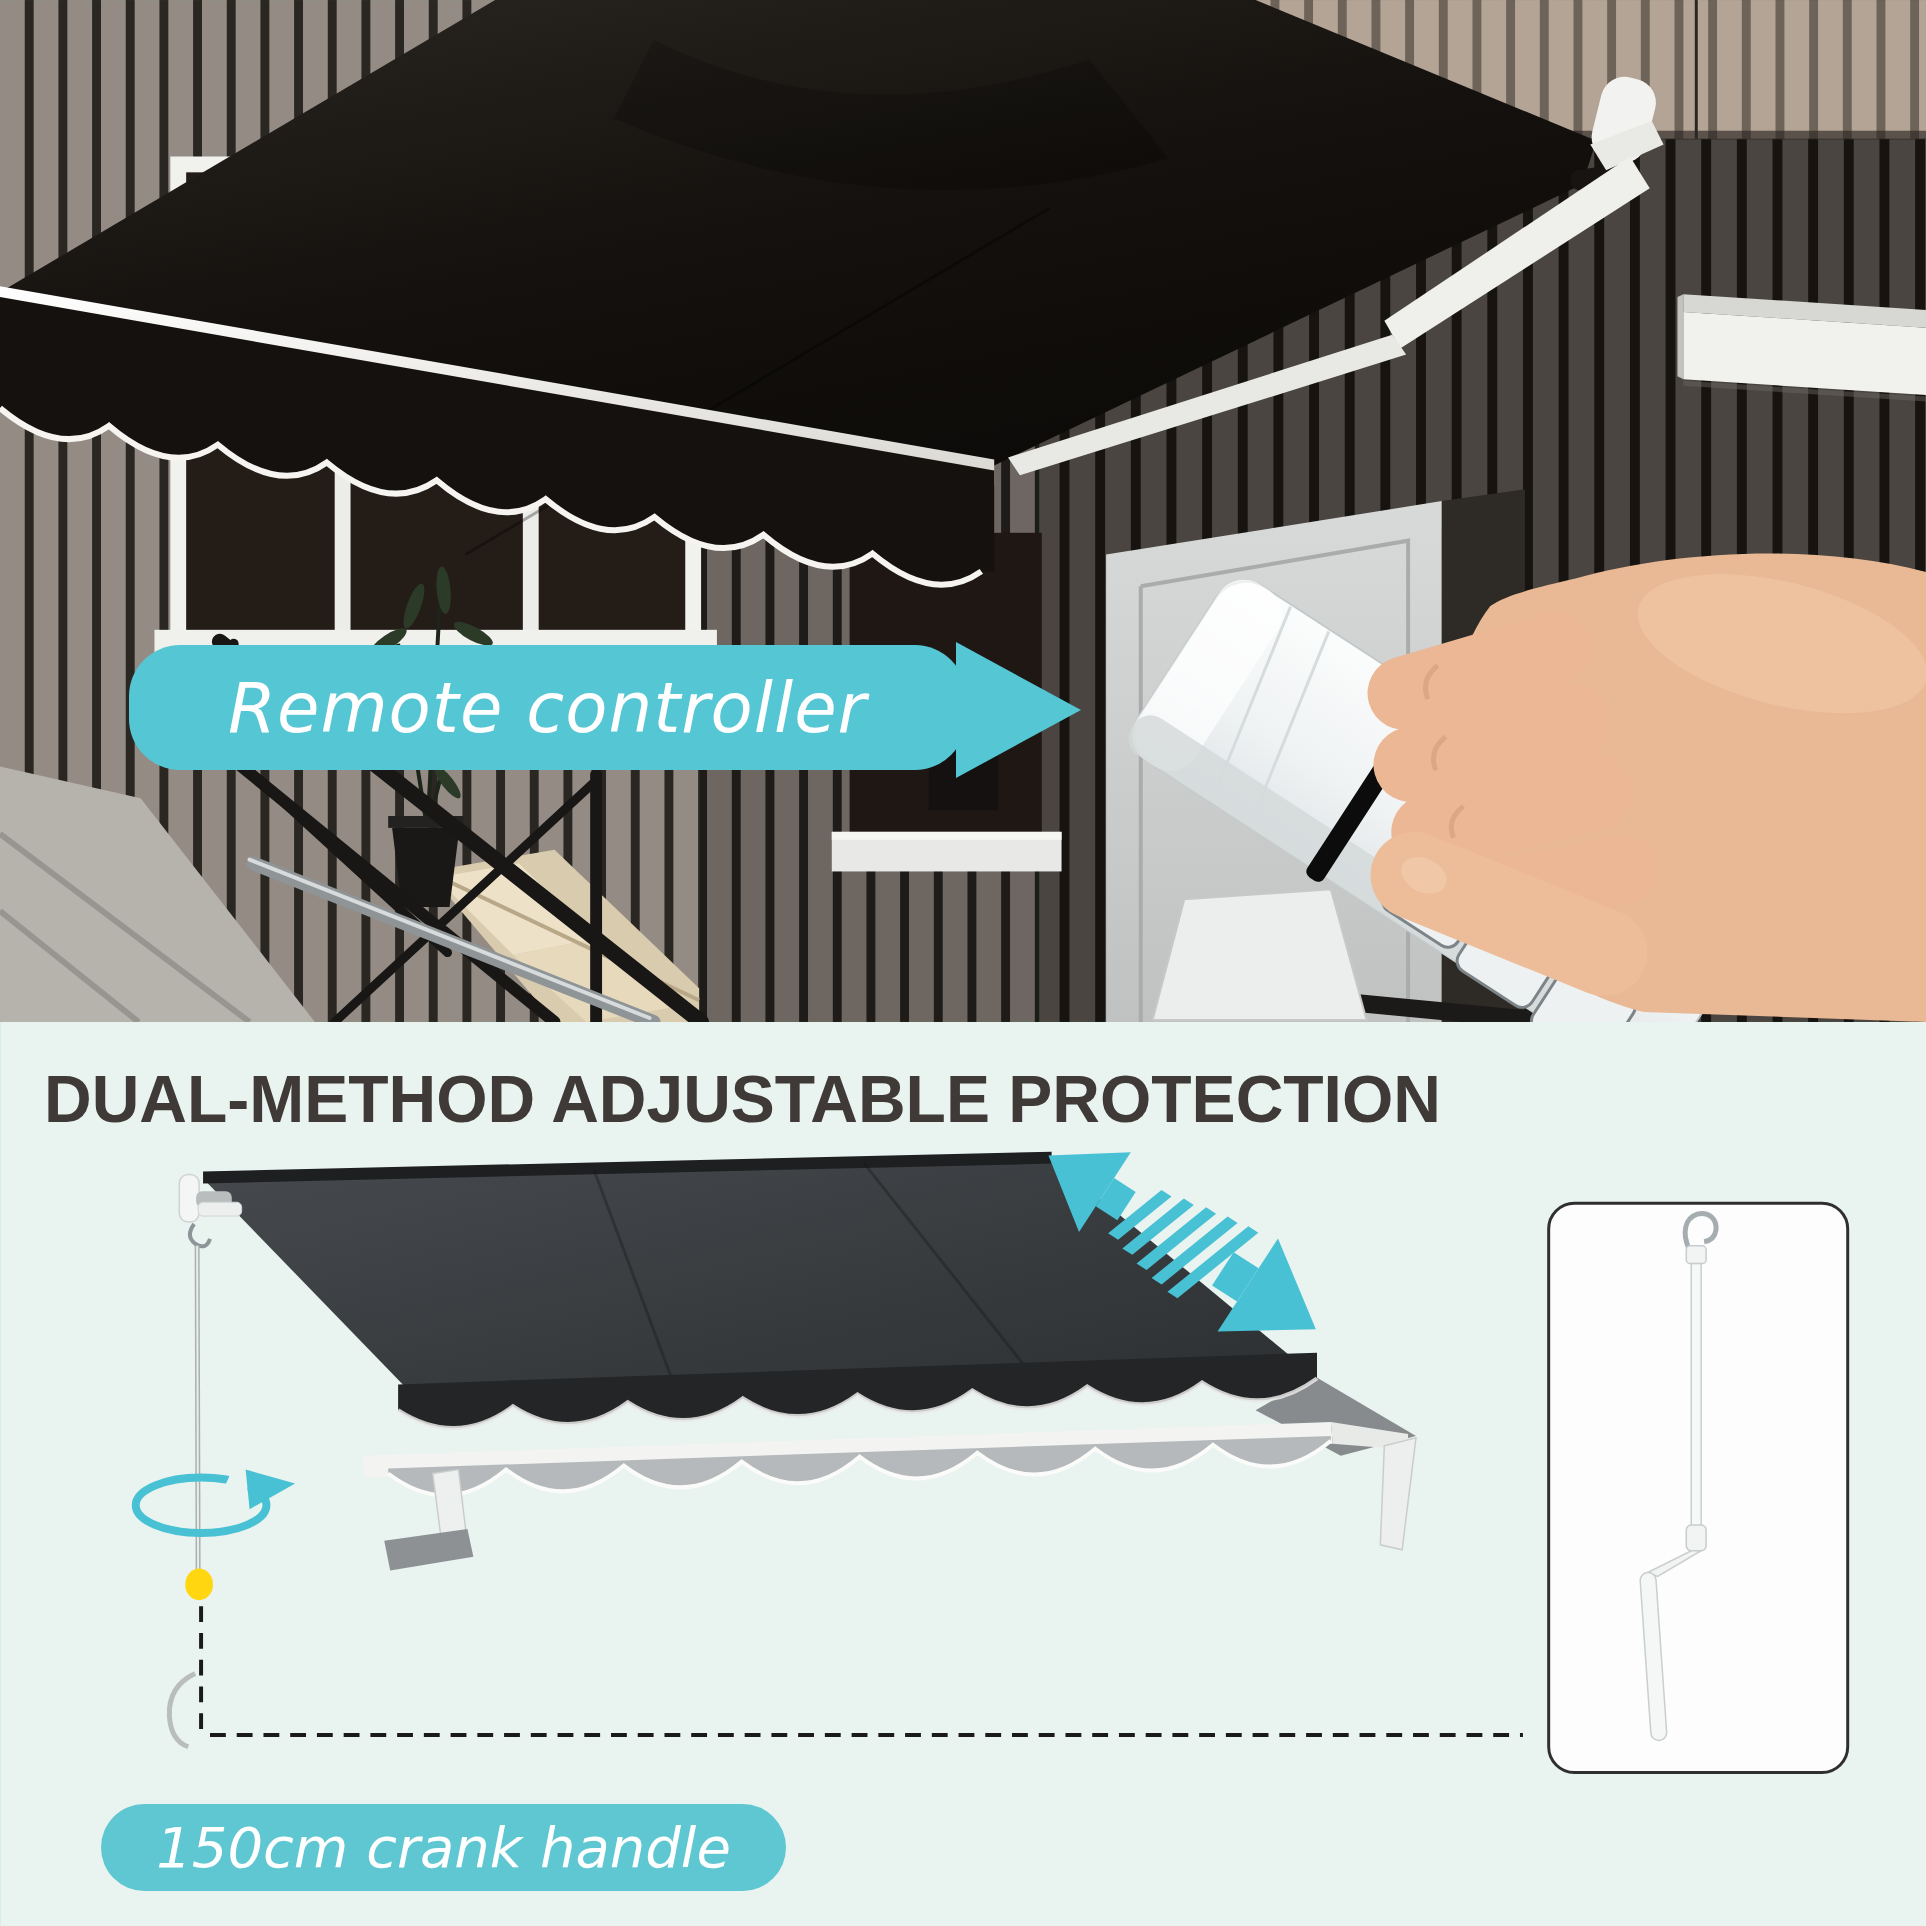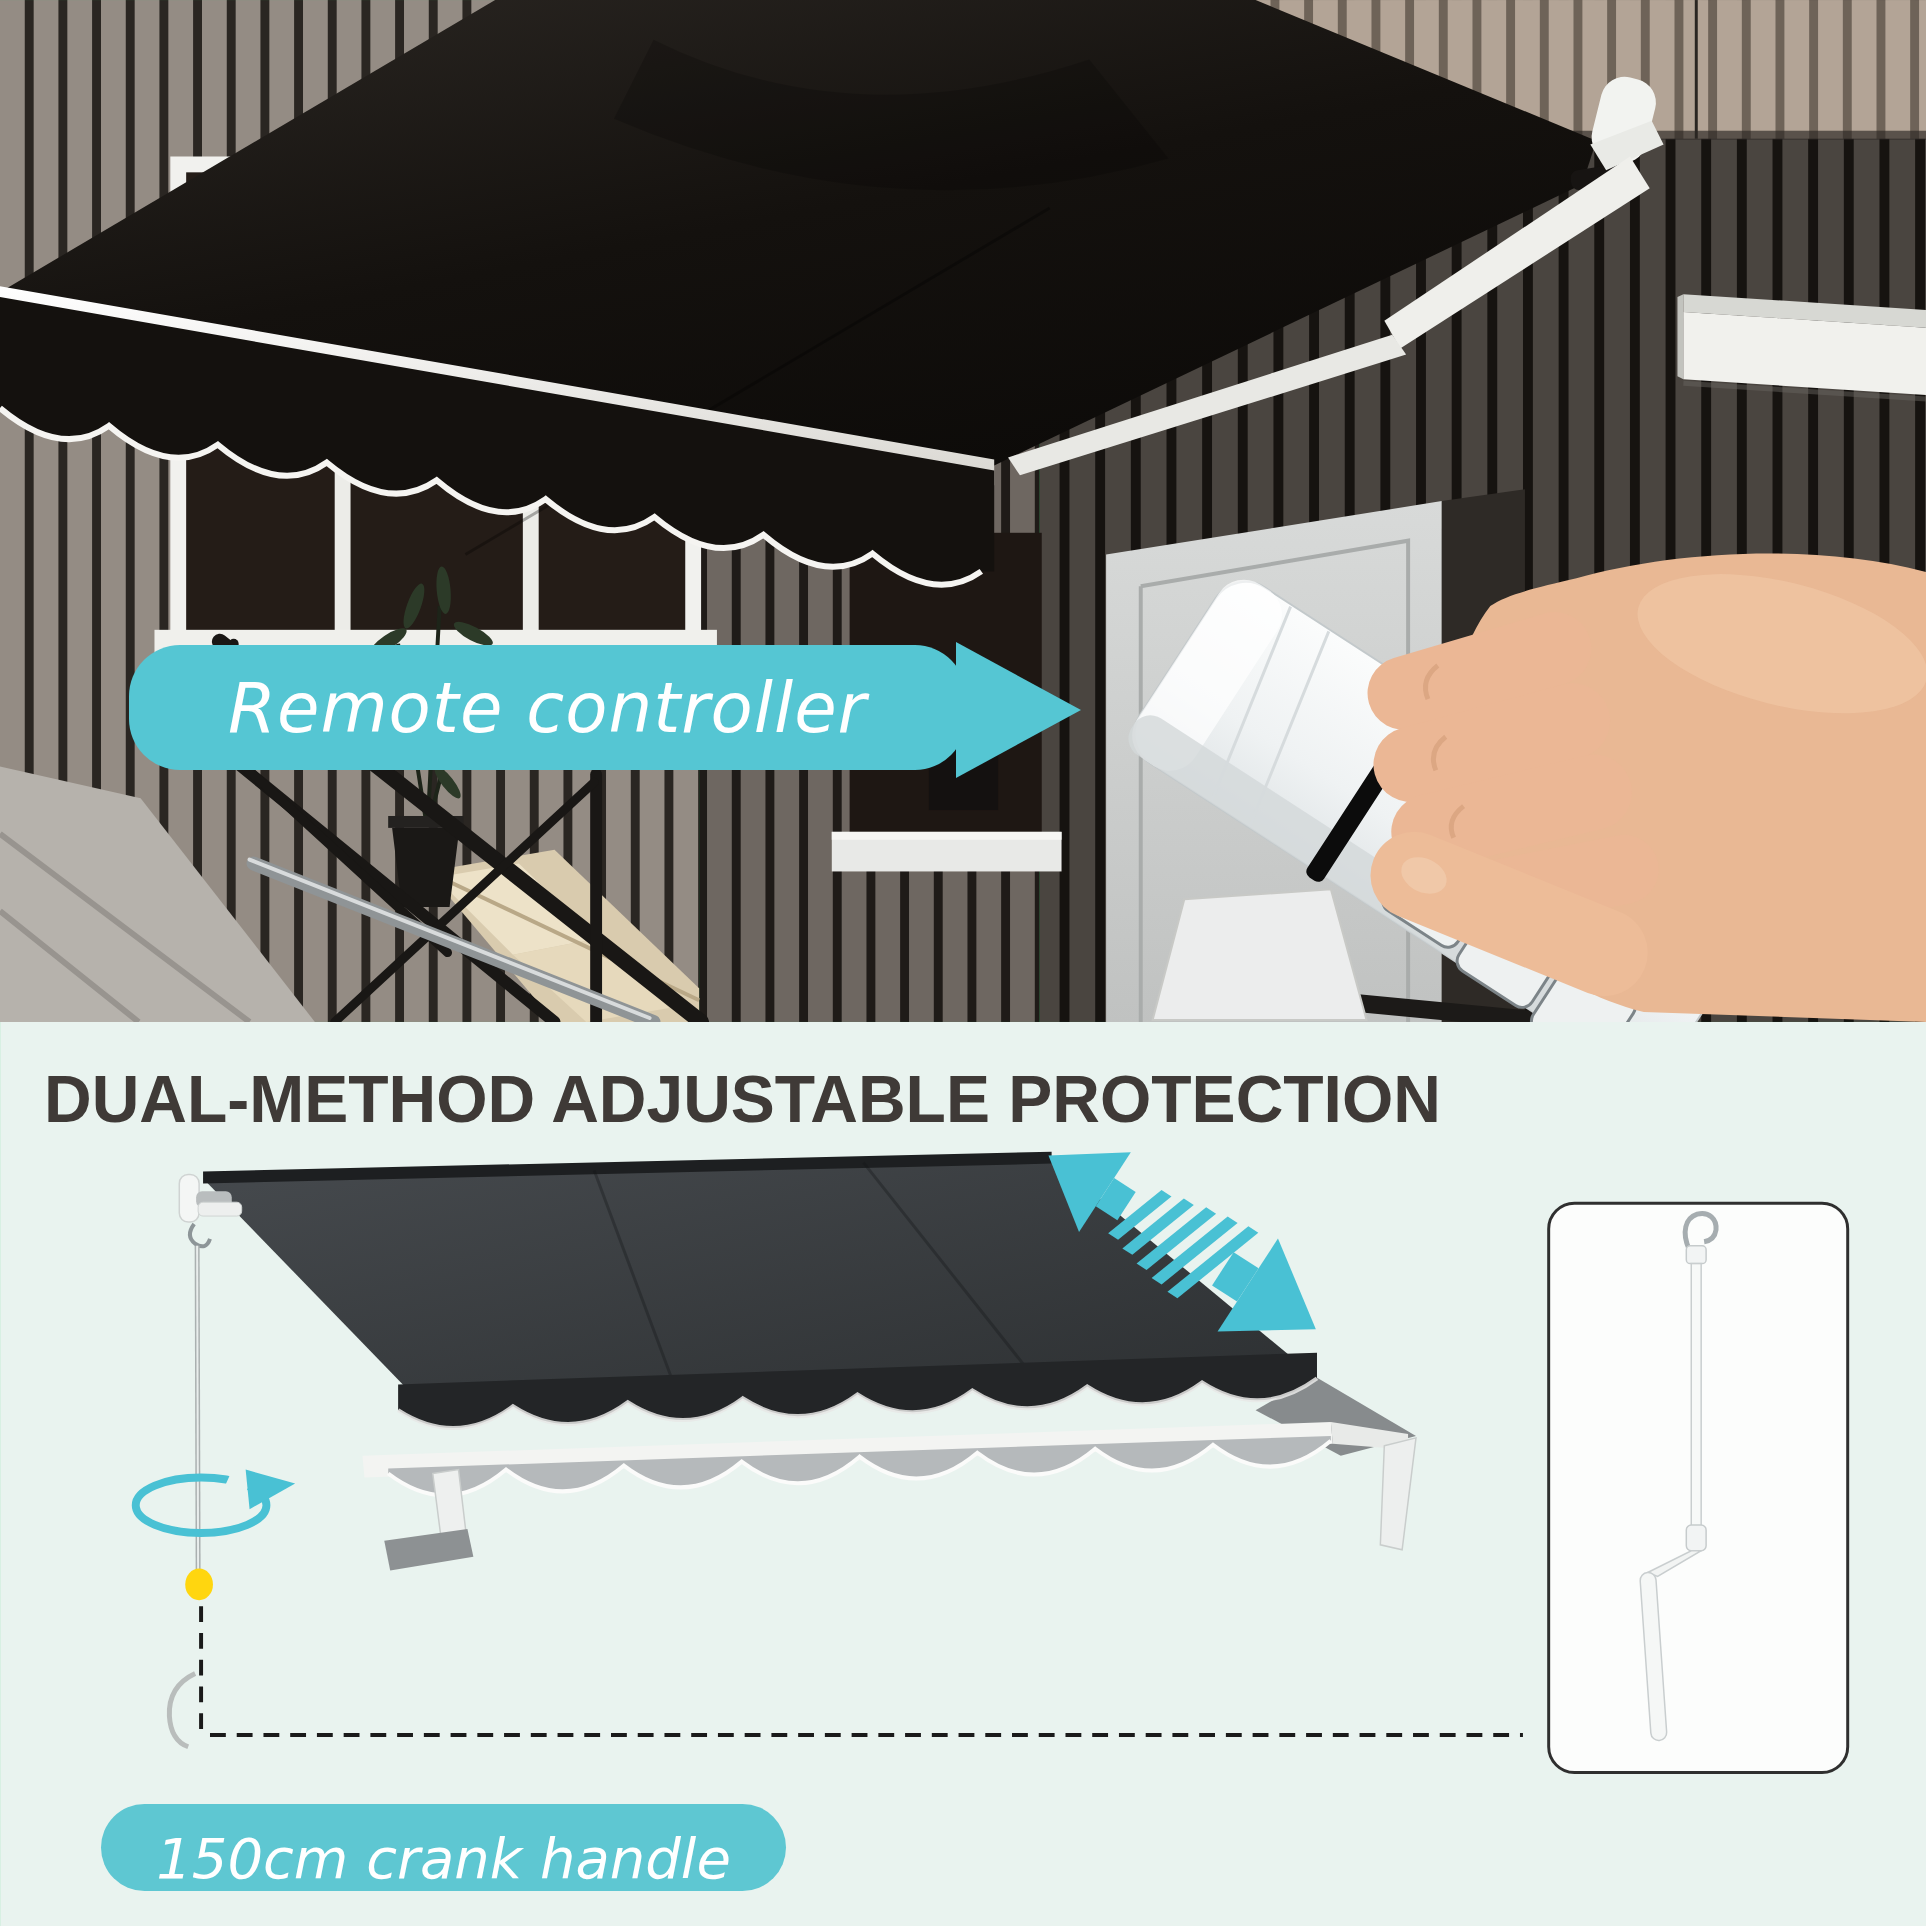--- a/index.html
+++ b/index.html
@@ -11,21 +11,21 @@
           border-radius:51px;display:flex;align-items:center;justify-content:center;
           color:#ffffff;font-family:"DejaVu Sans",sans-serif;font-style:italic;
           font-size:69px;letter-spacing:1px;white-space:nowrap;}
   .ribbon-arrow{position:absolute;left:956px;top:642px;width:0;height:0;
           border-top:68px solid transparent;border-bottom:68px solid transparent;
           border-left:125px solid #55C6D3;}
   .big-title{position:absolute;left:44px;top:1061px;color:#3F3A37;font-weight:bold;
           font-size:66px;letter-spacing:0px;white-space:nowrap;
           font-family:"Liberation Sans",sans-serif;transform:scaleX(1.0);transform-origin:left center;}
   .pill{position:absolute;left:101px;top:1804px;width:685px;height:87px;background:#5EC7D2;
-          border-radius:44px;display:flex;align-items:flex-end;justify-content:center;
+          border-radius:44px;display:flex;align-items:center;justify-content:center;
           color:#ffffff;font-family:"DejaVu Sans",sans-serif;font-style:italic;
           font-size:56px;white-space:nowrap;}
 </style>
 </head>
 <body>
 
 <div class="canvas">
 
   <svg class="layer" width="1927" height="1022" viewBox="0 0 1946 1032">
     <defs>

